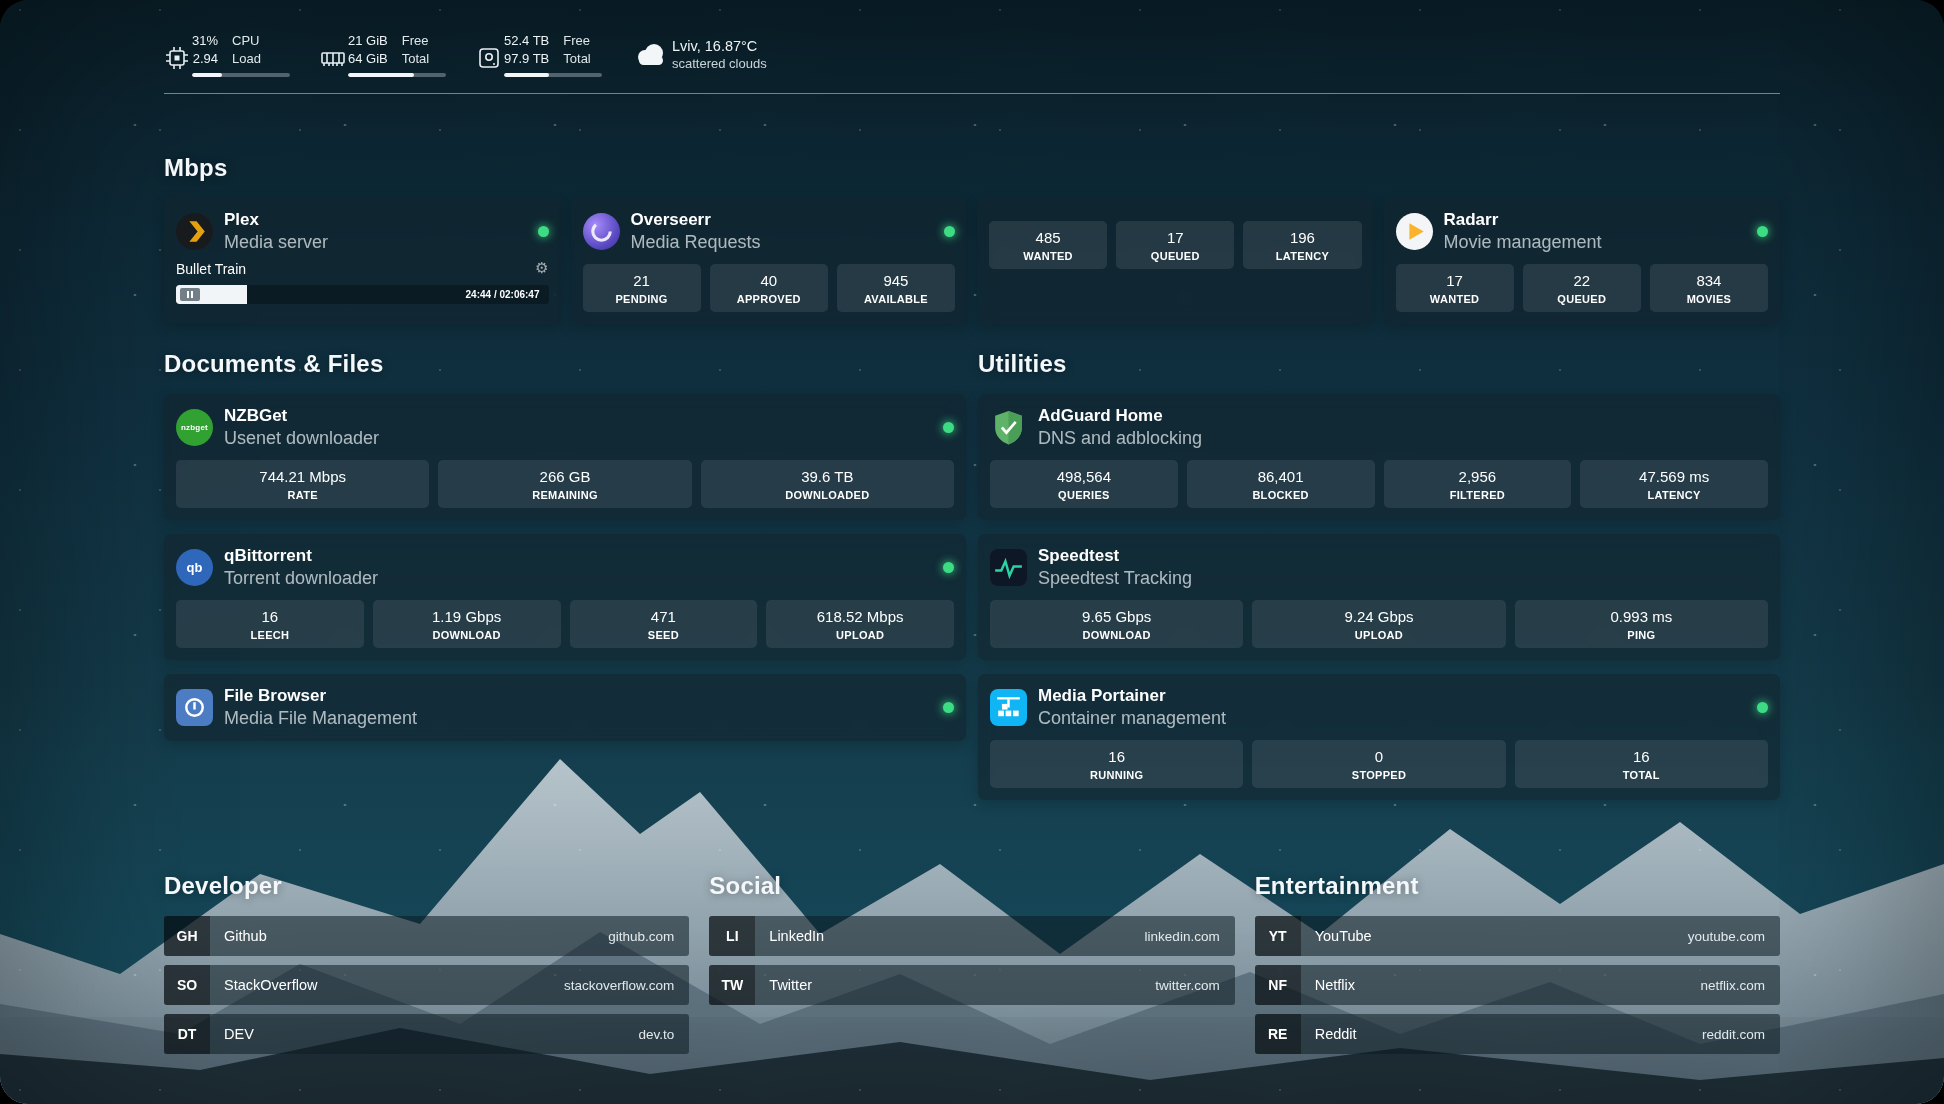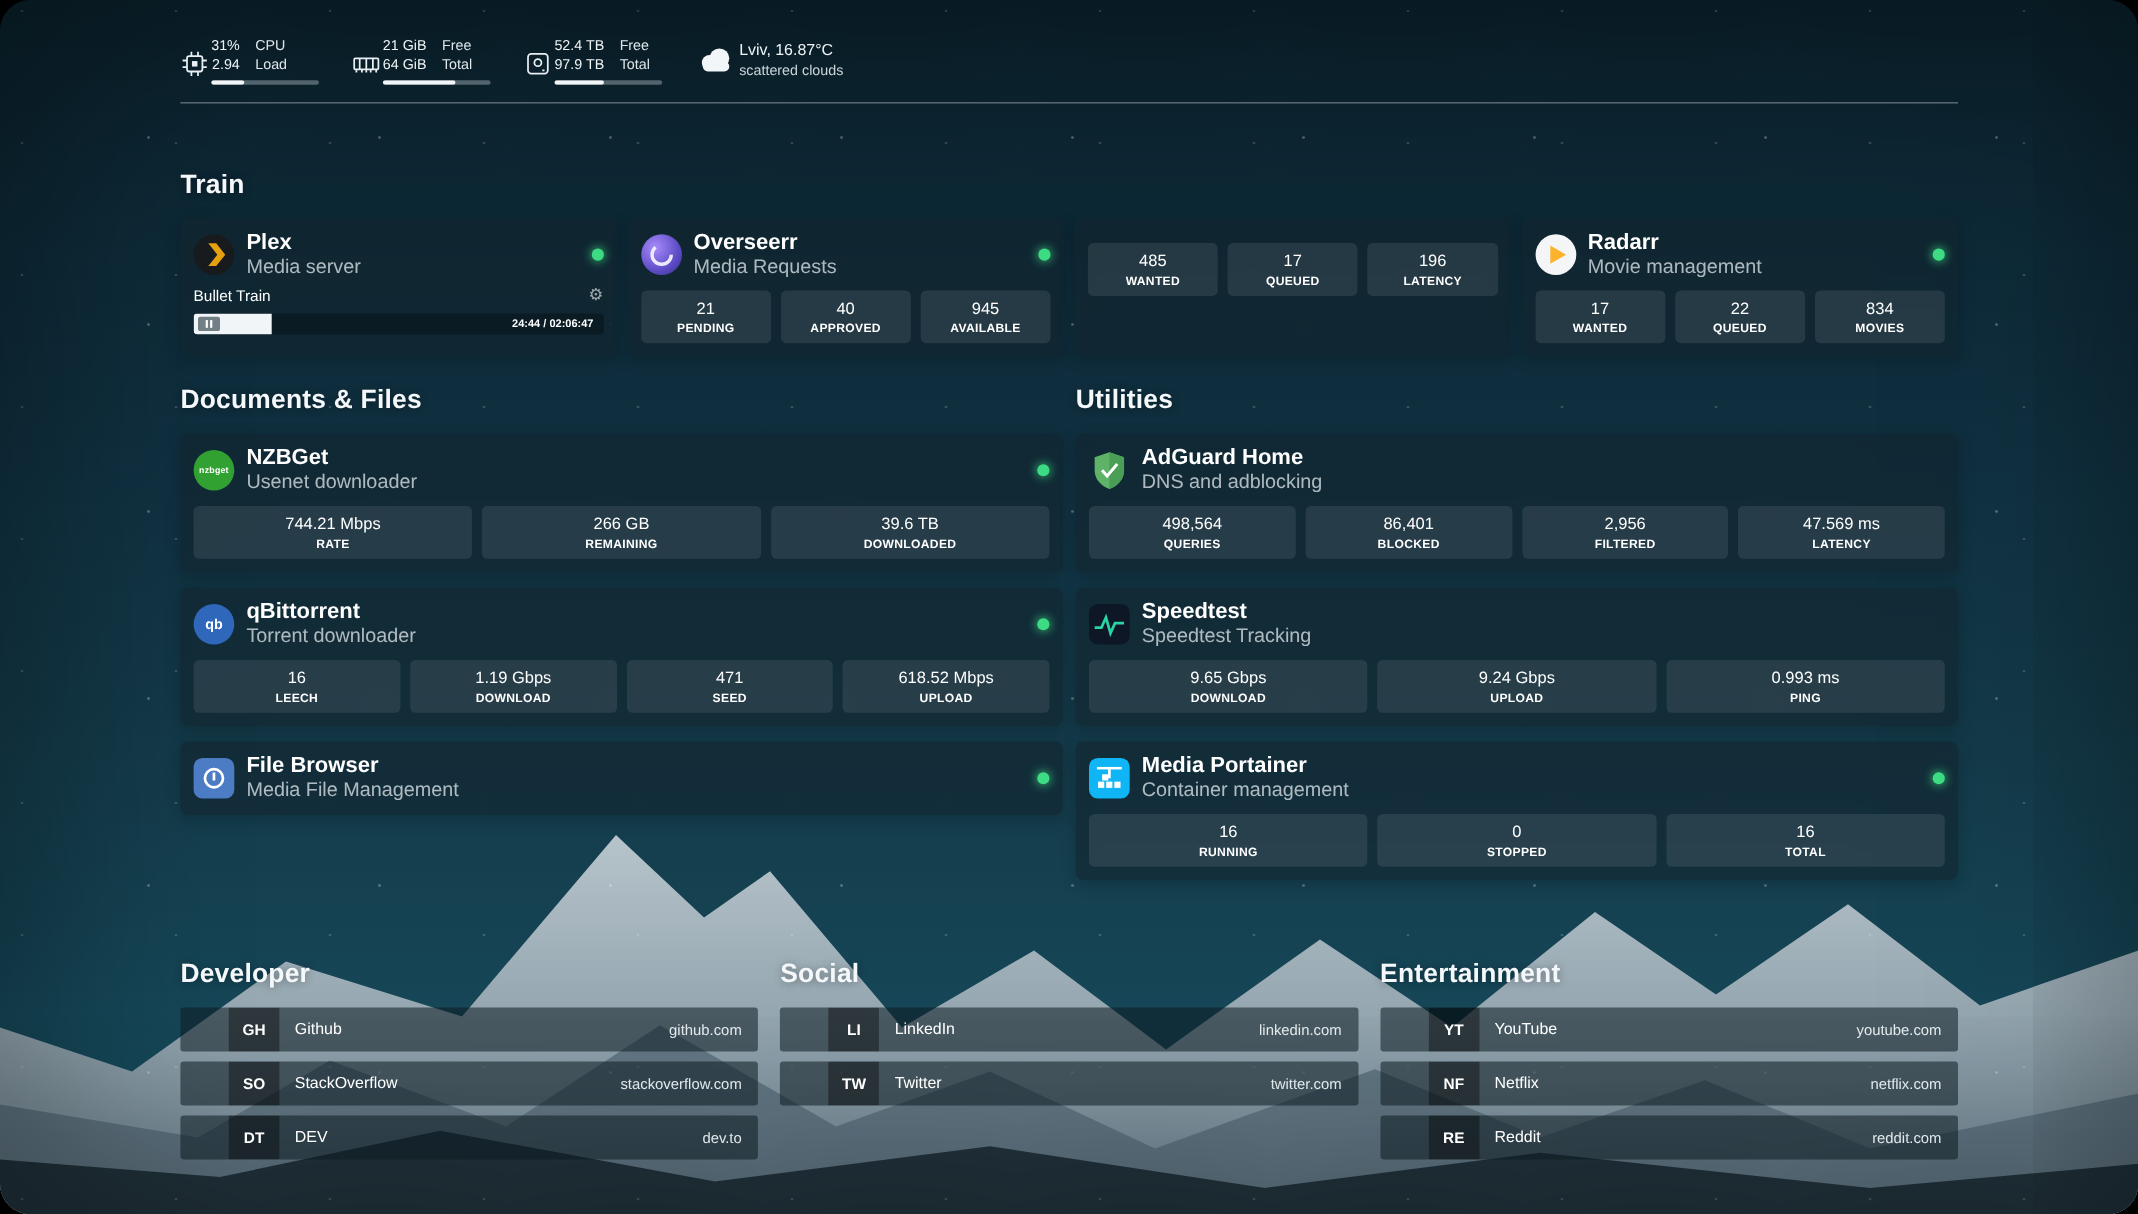--- a/index.html
+++ b/index.html
@@ -52,21 +52,21 @@
   .sec-media h2 { margin-bottom:16px; }
   .grid4 { display:grid; grid-template-columns:repeat(4,1fr); gap:10px; }
 
   .card { background:rgba(17,37,47,.62); border-radius:7px; padding:12px;
     backdrop-filter:blur(8px); box-shadow:0 4px 14px rgba(0,0,0,.18); }
   .h-lg { min-height:122px; }
   .card-header { display:flex; align-items:center; gap:11px; }
   .app-icon { width:37px; height:37px; border-radius:50%; flex:0 0 37px;
     display:flex; align-items:center; justify-content:center; overflow:hidden; }
   .app-icon.square { border-radius:8px; }
-  .app-name { color:#fff; font-size:20px; font-weight:600; line-height:20px; }
+  .app-name { color:#fff; font-size:17px; font-weight:600; line-height:20px; }
   .app-sub { color:rgba(235,242,245,.72); font-size:18px; margin-top:2px; }
   .status-dot { width:11px; height:11px; border-radius:50%; margin-left:auto;
     background:#3ddc84; box-shadow:0 0 9px 1px rgba(61,220,132,.75); flex:0 0 11px; }
 
   .stats { display:flex; gap:9px; margin-top:11px; }
   .stat { flex:1; background:rgba(255,255,255,.09); border-radius:5px;
     text-align:center; padding:8px 3px 7px; }
   .stat-value { color:#fff; font-size:15px; line-height:18px; }
   .stat-label { color:#fff; font-size:11px; font-weight:700; letter-spacing:.3px; margin-top:3px; }
 
@@ -92,21 +92,21 @@
   .icon-text { color:#fff; font-weight:700; }
   .nzb-text { font-size:8px; letter-spacing:.2px; }
   .qb-text { font-size:13px; }
 
   
   .three-col { margin-top:72px; display:grid; grid-template-columns:1fr 1fr 1fr; gap:20px; }
   .three-col h2 { margin-bottom:16px; }
   .bm-row { display:flex; align-items:center; height:40px; margin-bottom:9px;
     background:rgba(12,27,35,.55); border-radius:3px; overflow:hidden; cursor:pointer; }
   .bm-abbr { width:46px; align-self:stretch; display:flex; align-items:center; justify-content:center;
-    background:rgba(0,0,0,.38); color:#fff; font-size:14px; font-weight:600;margin-left:44px; }
+    background:rgba(0,0,0,.38); color:#fff; font-size:14px; font-weight:600; }
   .bm-name { color:#fff; font-size:14.5px; margin-left:14px; }
   .bm-url { margin-left:auto; padding-right:15px; color:rgba(240,246,248,.92); font-size:13.5px; }
 </style>
 </head>
 <body>
 
 <div class="screen">
   <svg class="mountains" viewBox="0 0 1944 430" preserveAspectRatio="none">
     <defs>
       <linearGradient id="snowg" x1="0" y1="0" x2="0" y2="1">
@@ -202,21 +202,21 @@
         <div>
           <div class="wloc">Lviv, 16.87°C</div>
           <div class="wcond">scattered clouds</div>
         </div>
       </div>
     </header>
 
     <div class="divider"></div>
 
     <section class="sec-media">
-      <h2>Train</h2>
+      <h2>Mbps</h2>
       <div class="grid4">
 
         <div class="card h-lg">
           <div class="card-header">
             <div class="app-icon" style="background:#181b1e">
               <svg viewBox="0 0 36 36" width="37" height="37">
                   <path d="M13 8h7l8 10-8 10h-7l8-10z" fill="#e5a00d"></path>
                 </svg>
             </div>
             <div>

